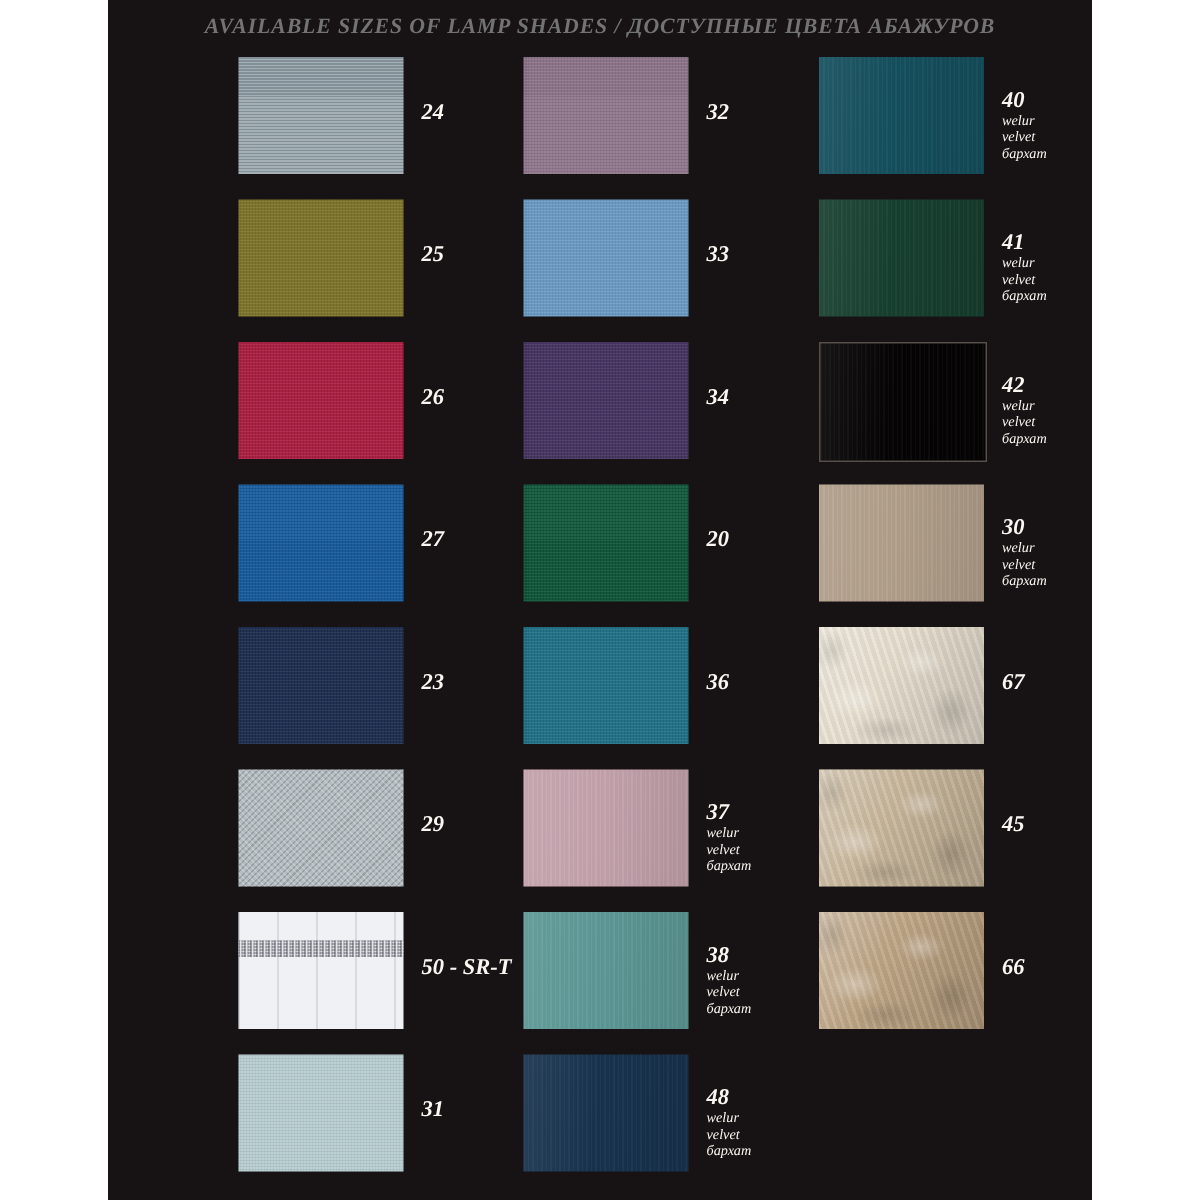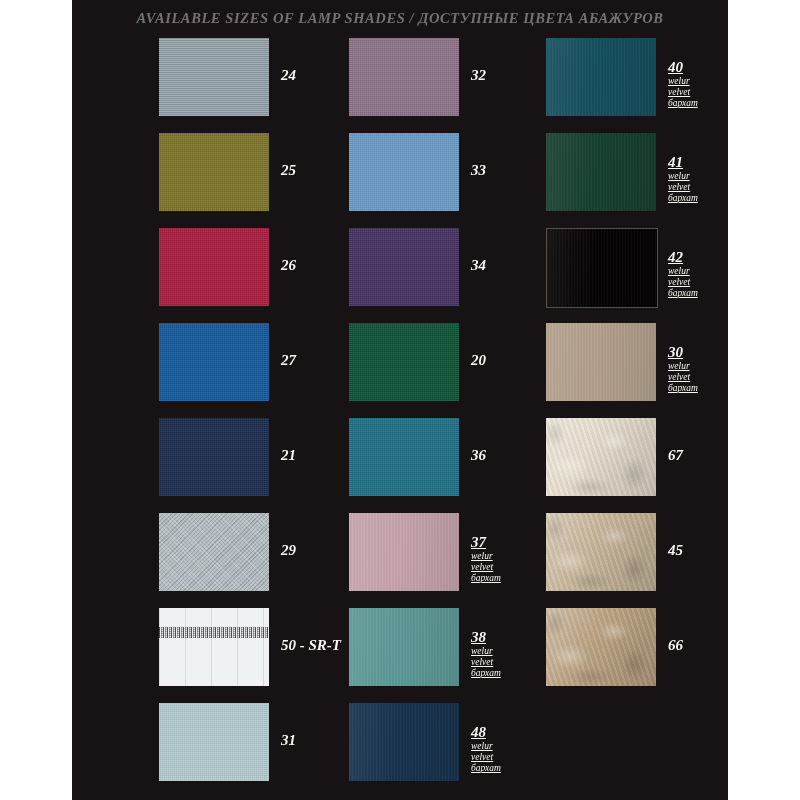--- a/index.html
+++ b/index.html
@@ -186,21 +186,21 @@
   .label .sub {
     display: block;
     font-size: 9.5px;
     line-height: 1.18;
     font-weight: normal;
     white-space: nowrap;
   }
 
   
   .label.center { top: 30px; }
-  .label.with-sub { top: 22px; text-decoration: underline; }
+  .label.with-sub { top: 22px; }
 
   #corner-mark {
     position: absolute;
     right: 8px;
     bottom: 2px;
     color: #3a3133;
     font-size: 11px;
     font-style: italic;
   }
 </style>
@@ -234,21 +234,21 @@
           </div>
           <div class="cell" style="top: 285px;">
             <div class="swatch tex-linen" style="background: rgb(20, 89, 155);"></div>
             <div class="label center">
               <span class="num">27</span>
             </div>
           </div>
           <div class="cell" style="top: 380px;">
             <div class="swatch tex-linen" style="background: rgb(27, 44, 78);"></div>
             <div class="label center">
-              <span class="num">21</span>
+              <span class="num">23</span>
             </div>
           </div>
           <div class="cell" style="top: 475px;">
             <div class="swatch tex-speck" style="background: rgb(179, 188, 192);"></div>
             <div class="label center">
               <span class="num">29</span>
             </div>
           </div>
           <div class="cell" style="top: 570px;">
             <div class="swatch tex-glitter" style="background: rgb(240, 241, 245);"></div>

